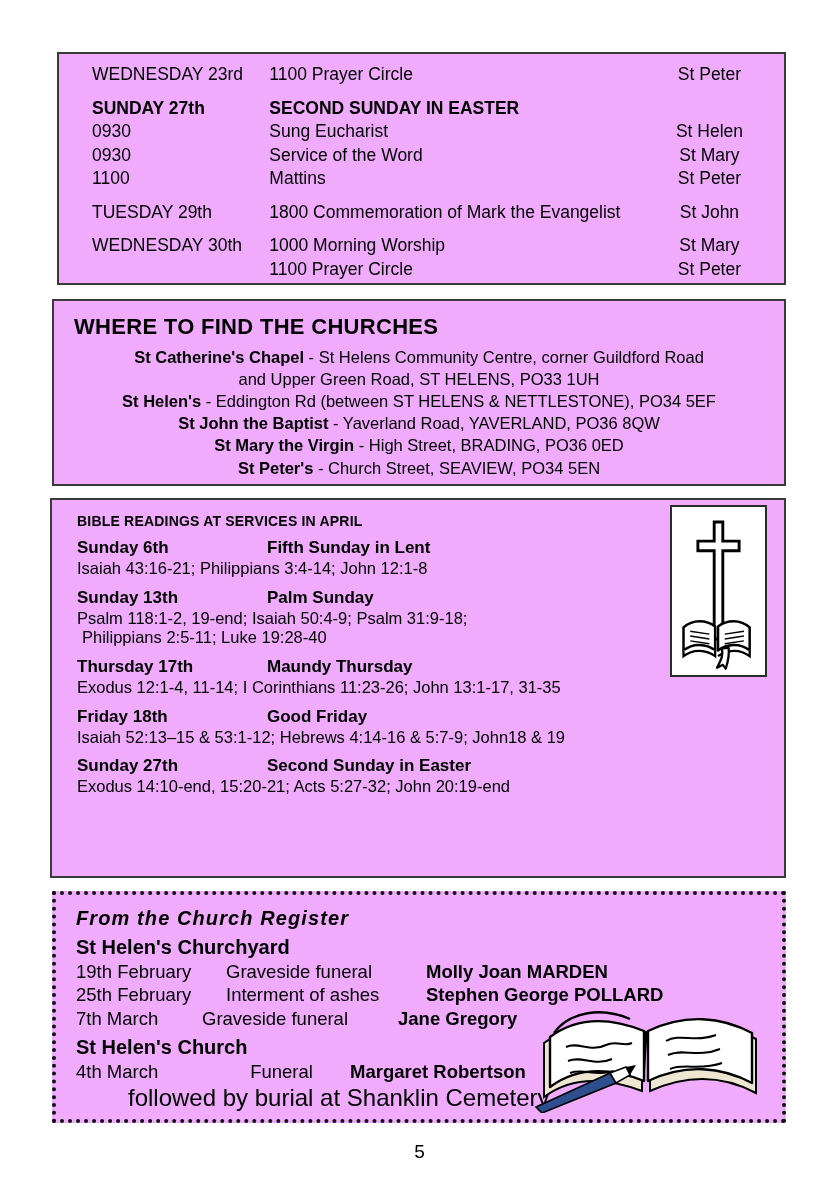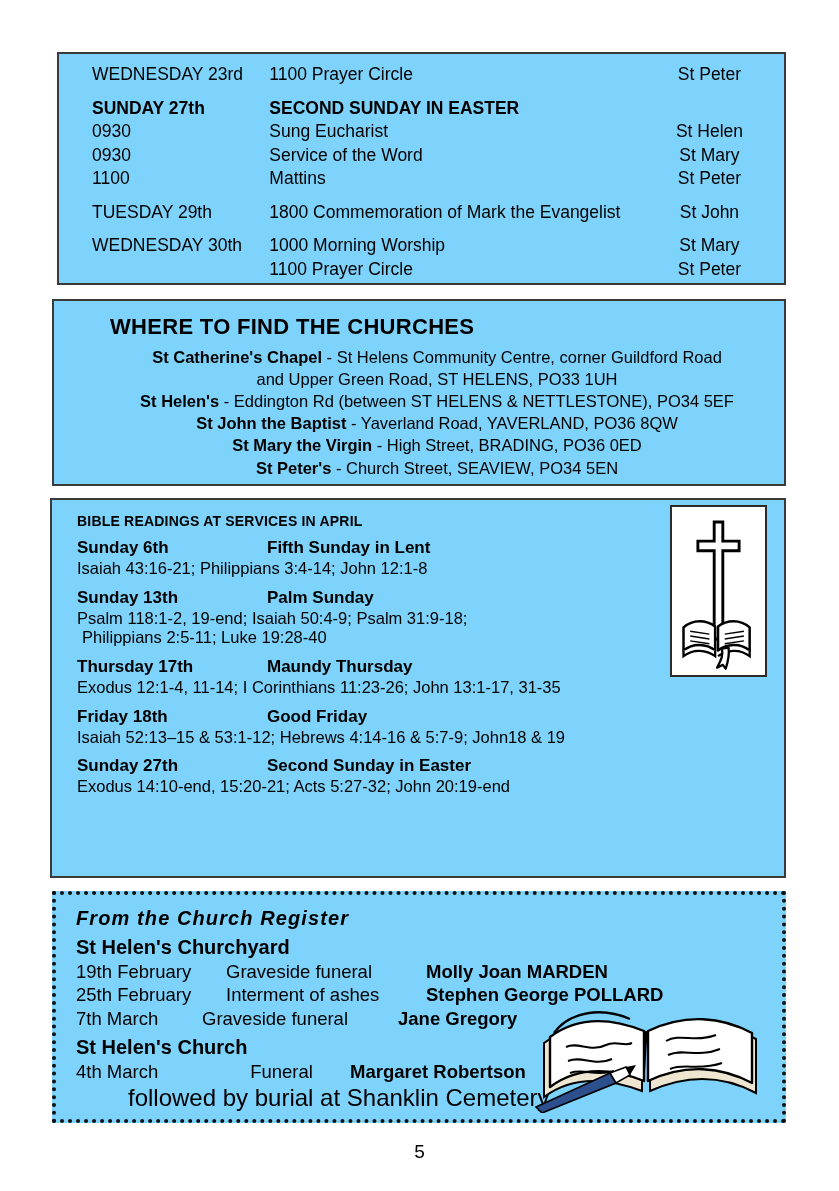--- a/index.html
+++ b/index.html
@@ -19,21 +19,21 @@
   .page {
     position: relative;
     width: 839px;
     height: 1191px;
   }
 
   
   .panel {
     position: absolute;
     border: 2px solid #3a3a3a;
-    background: #7dd3fc;
+    background: #f0abfc;
     box-sizing: border-box;
   }
   .panel.dotted {
     border: 4px dotted #111111;
   }
 
   
   #services-panel {
     left: 57px;
     top: 52px;
@@ -57,21 +57,20 @@
   td.c-venue  { text-align: center; padding-right: 41px; }
   tr.gap td   { padding-top: 13px; }
   .bold { font-weight: bold; }
 
   
   #where-panel {
     left: 52px;
     top: 299px;
     width: 734px;
     height: 187px;
-    padding-left: 36px;
   }
   #where-title {
     font-size: 22px;
     font-weight: bold;
     letter-spacing: 0.3px;
     margin: 13px 0 6px 20px;
   }
   .where-list {
     text-align: center;
     font-size: 16.5px;

